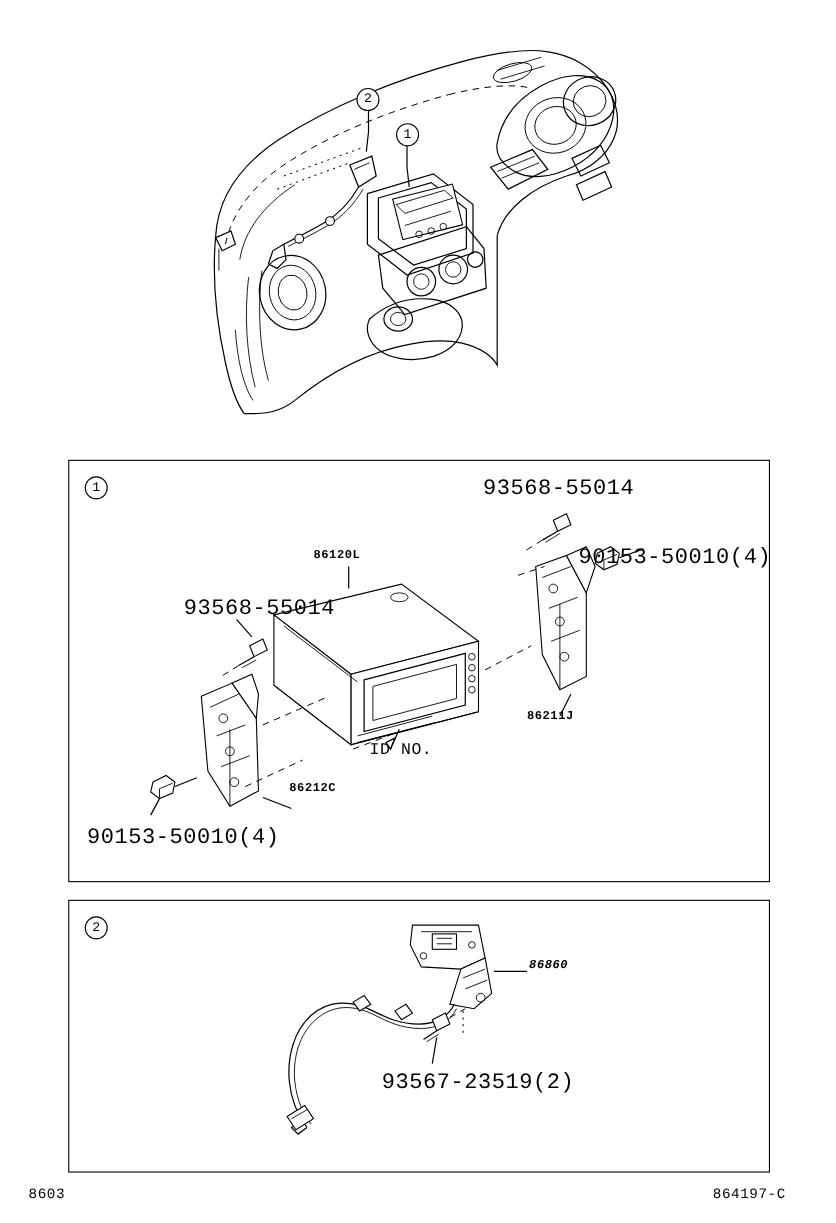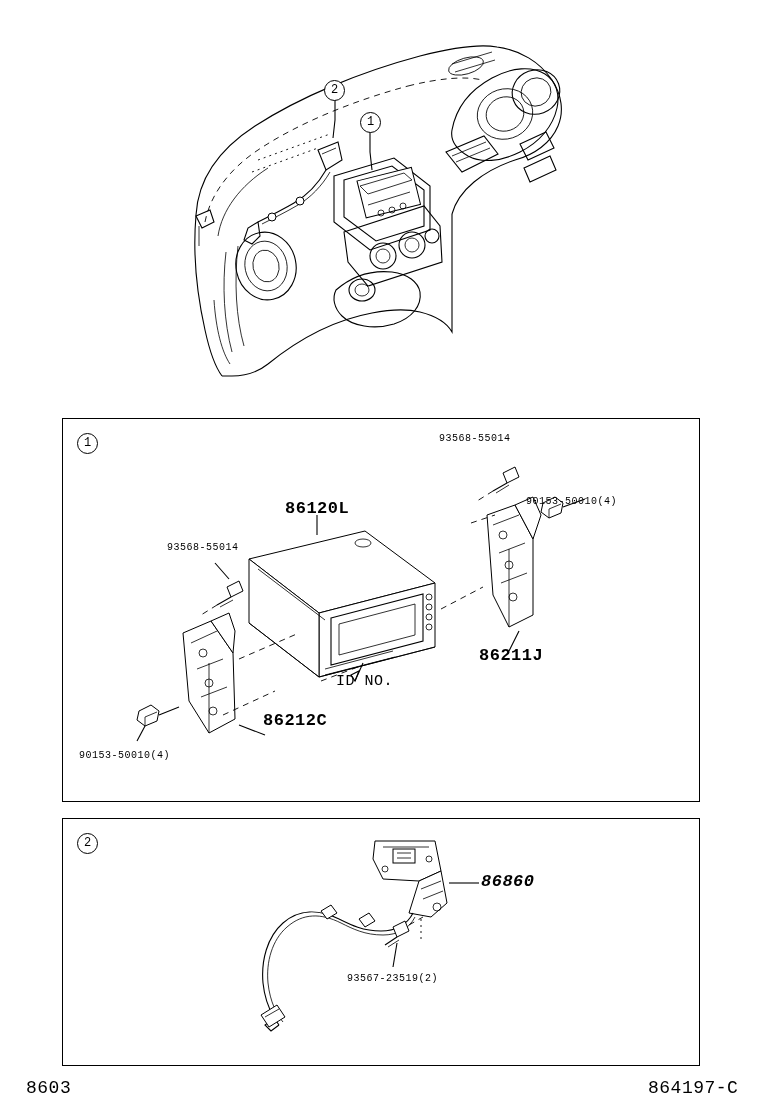--- a/index.html
+++ b/index.html
@@ -1,24 +1,24 @@
 <!DOCTYPE html>
 <html><head>
 <meta charset="utf-8">
 <style>
   html,body{margin:0;padding:0;background:#ffffff;}
   body{width:760px;height:1112px;position:relative;font-family:"Liberation Mono",monospace;color:#000;}
   .page{position:absolute;inset:0;}
 
   
   .lbl{position:absolute;font-family:"Liberation Mono",monospace;white-space:nowrap;}
-  .lbl.big{font-size:17px;font-weight:bold;letter-spacing:0.5px;}
-  .lbl.part{font-size:10px;letter-spacing:0.5px;}
+  .lbl.big{font-size:11px;font-weight:bold;letter-spacing:0.5px;}
+  .lbl.part{font-size:20px;letter-spacing:0.5px;}
   .lbl.small{font-size:15px;letter-spacing:0.5px;}
-  .lbl.foot{font-size:18px;letter-spacing:0.5px;}
+  .lbl.foot{font-size:13px;letter-spacing:0.5px;}
 
   .circnum{position:absolute;width:19px;height:19px;border:1.3px solid #000;border-radius:50%;
            font-size:12px;line-height:18px;text-align:center;background:#fff;font-family:"Liberation Mono",monospace;}
 
   .panel{position:absolute;border:1.2px solid #000;background:#fff;}
 
   svg{position:absolute;left:0;top:0;overflow:visible;}
   .ln{stroke:#000;fill:none;stroke-width:1.1;}
   .ln-thin{stroke:#000;fill:none;stroke-width:0.8;}
   .ln-dash{stroke:#000;fill:none;stroke-width:0.9;stroke-dasharray:6 5;}

